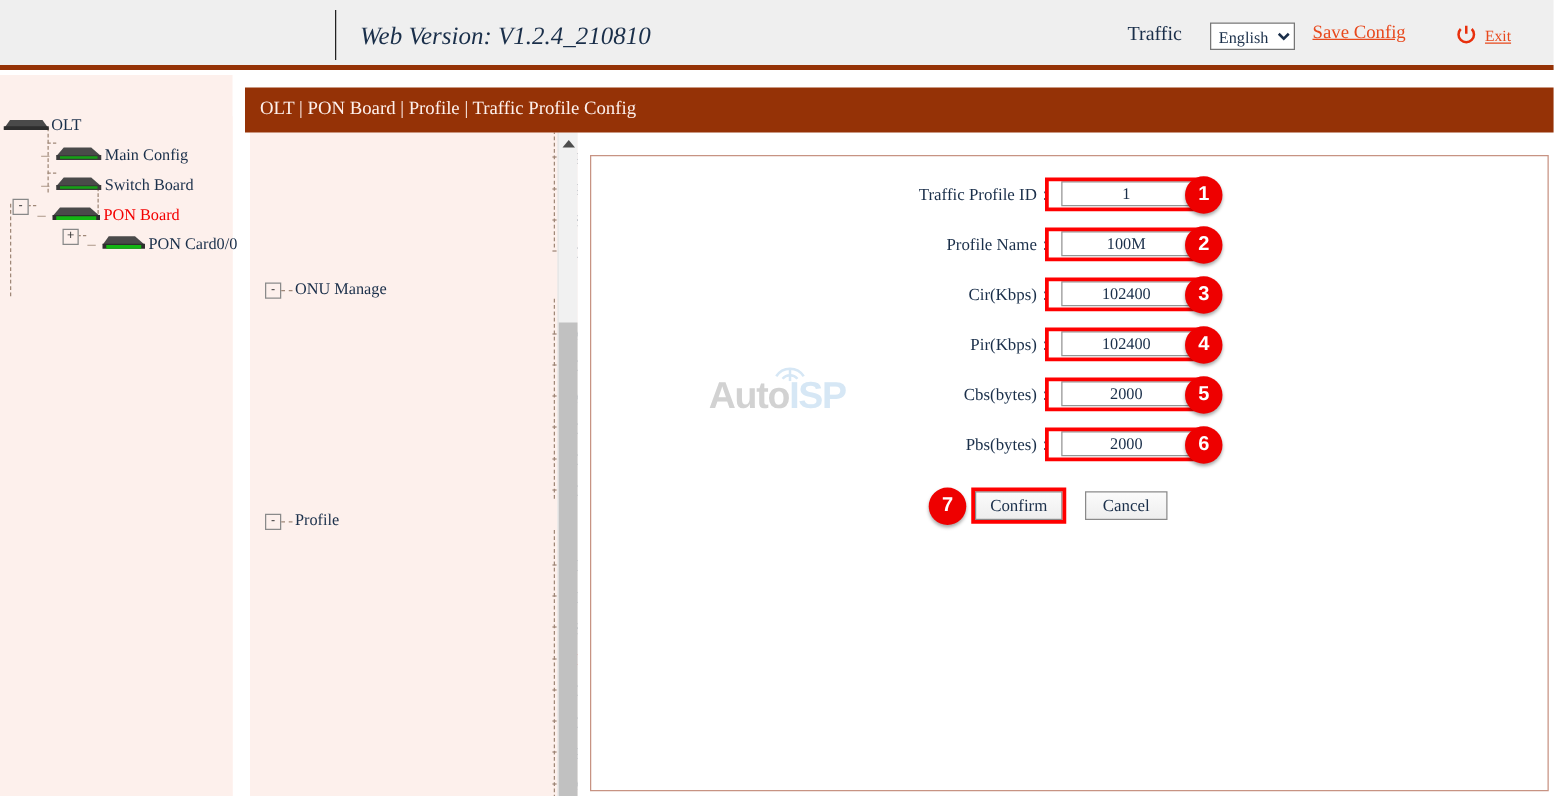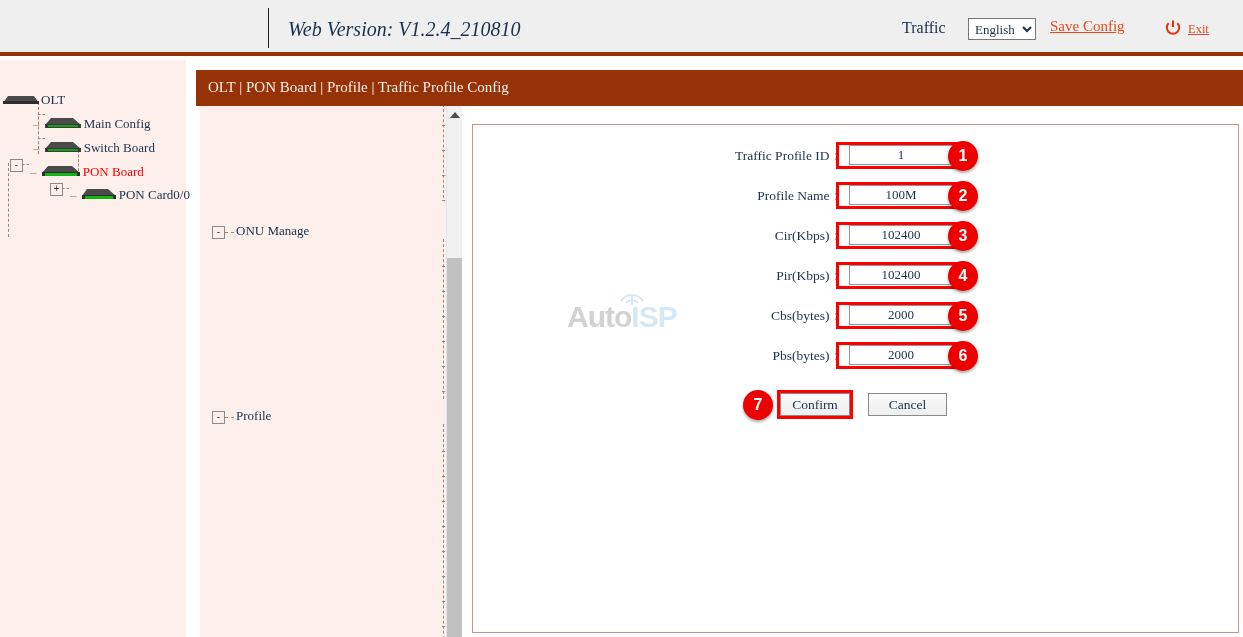--- a/index.html
+++ b/index.html
@@ -583,15 +583,15 @@
   <div class="form-row" style="left:250px; top:220px; width:120px;">
     <div class="form-label">Pbs(bytes)：</div>
   </div>
   <input class="form-input" style="left: 376px; top: 220px;" value="2000">
   <div class="redbox" style="left:363px; top:217px; width:130px; height:27px;"></div>
   <div class="badge" style="left:475px; top:216px;">6</div>
 
   <div class="badge" style="left:270px; top:265px;">7</div>
   <button class="btn" style="left:307px; top:268px; width:70px;">Confirm</button>
   <div class="redbox" style="left:304px; top:265px; width:76px; height:29px;"></div>
-  <button class="btn" style="left:395px; top:268px; width:79px;">Cancel</button>
+  <button class="btn" style="left:395px; top:268px; width:66px;">Cancel</button>
 
 </div>
 
 </body></html>

